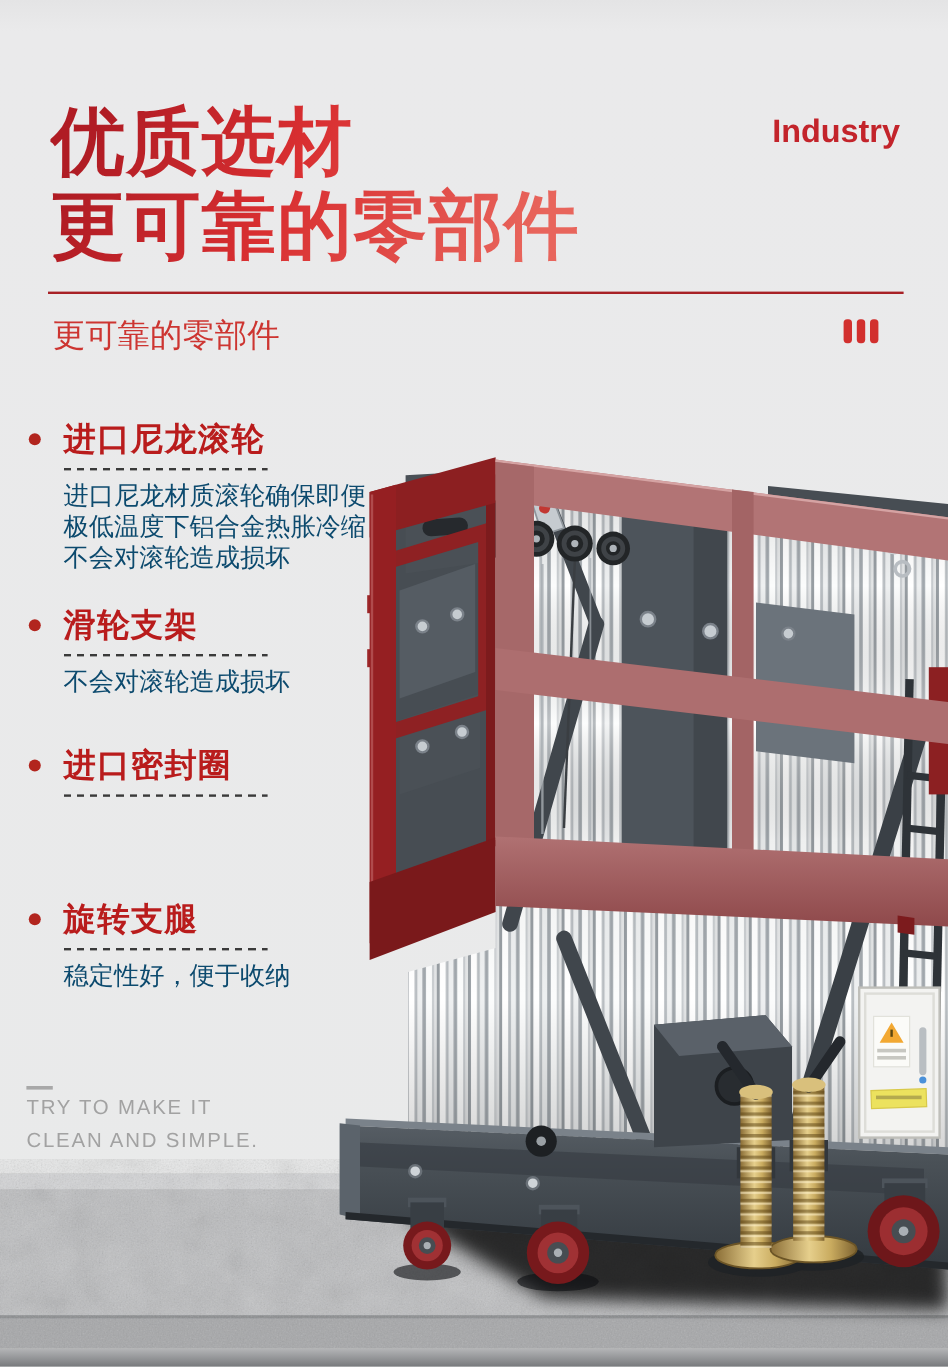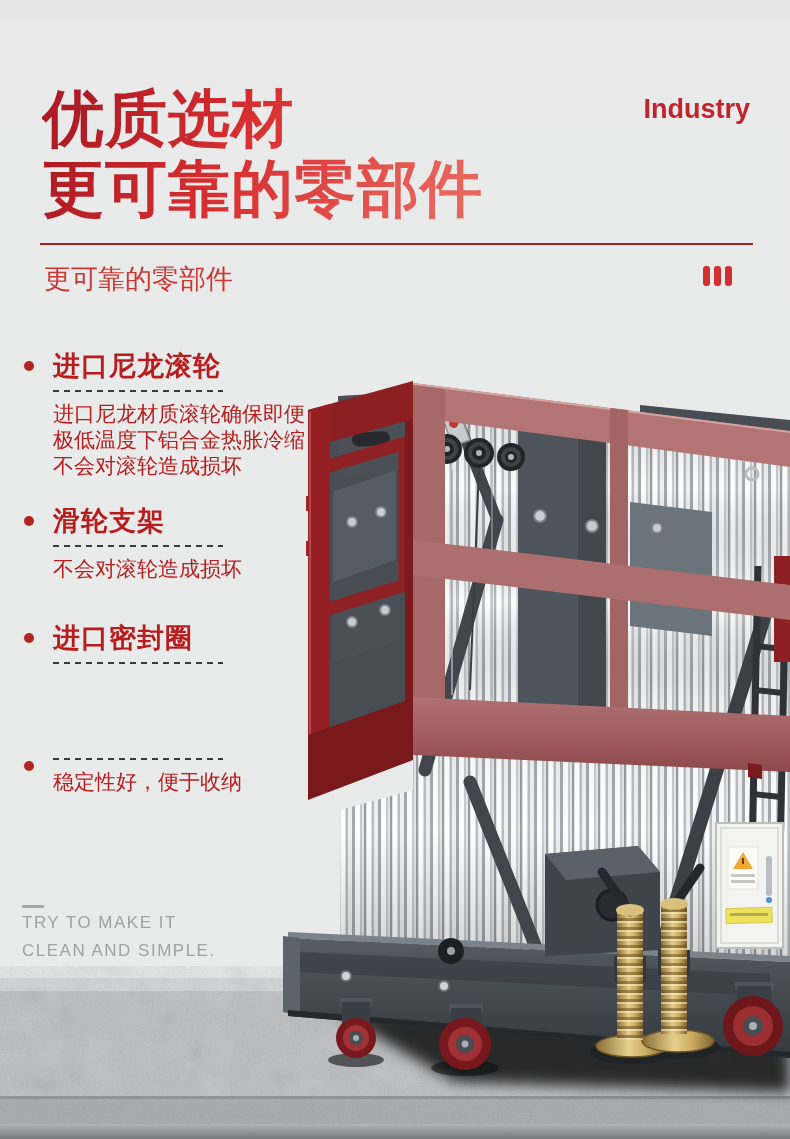--- a/index.html
+++ b/index.html
@@ -24,21 +24,21 @@
   .subtitle { left:44px; top:262px; font-size:27px; line-height:34px; color:#cd3531; }
   .decor-bars { left:703px; top:266px; display:flex; gap:4px; }
   .decor-bars i { display:block; width:7px; height:20px; border-radius:3px; background:#d2302e; }
 
   .feature { position:absolute; left:53px; z-index:2; width:300px; }
   .feature .bullet { position:absolute; left:-29px; top:11px; width:10px; height:10px;
     border-radius:50%; background:#b2251e; }
   .feature h3 { font-size:27px; line-height:32px; font-weight:700; color:#b91c1c; letter-spacing:1px; }
   .feature .dash-line { margin-top:8px; width:170px; height:2px;
     background:repeating-linear-gradient(90deg,#3a3a3a 0 6px,transparent 6px 11px); }
-  .feature .desc { margin-top:9px; font-size:21px; line-height:26px; color:#b91c1c; white-space:pre-line; }
+  .feature .desc { margin-top:9px; font-size:21px; line-height:26px; color:#0c4a6e; white-space:pre-line; }
   #feature-1 { top:350px; } #feature-2 { top:505px; } #feature-3 { top:622px; } #feature-4 { top:750px; }
 
   .footer-block { left:22px; top:905px; color:#a2a2a2; }
   .footer-block .mini-dash { width:22px; height:3px; background:#a8a8a8; }
   .footer-block p { margin-top:1px; font-size:17px; line-height:27px; letter-spacing:1.5px; }
 </style>
 </head>
 <body>
 
 <svg id="scene" width="790" height="1139" viewBox="0 0 790 1139">
@@ -311,20 +311,21 @@
 </div>
 
 <div class="feature" id="feature-3">
   <span class="bullet"></span>
   <h3>进口密封圈</h3>
   <div class="dash-line"></div>
 </div>
 
 <div class="feature" id="feature-4">
   <span class="bullet"></span>
+  <h3>旋转支腿</h3>
   <div class="dash-line"></div>
   <div class="desc">稳定性好，便于收纳</div>
 </div>
 
 <div class="txt footer-block">
   <div class="mini-dash"></div>
   <p>TRY TO MAKE IT</p>
   <p>CLEAN AND SIMPLE.</p>
 </div>
 

